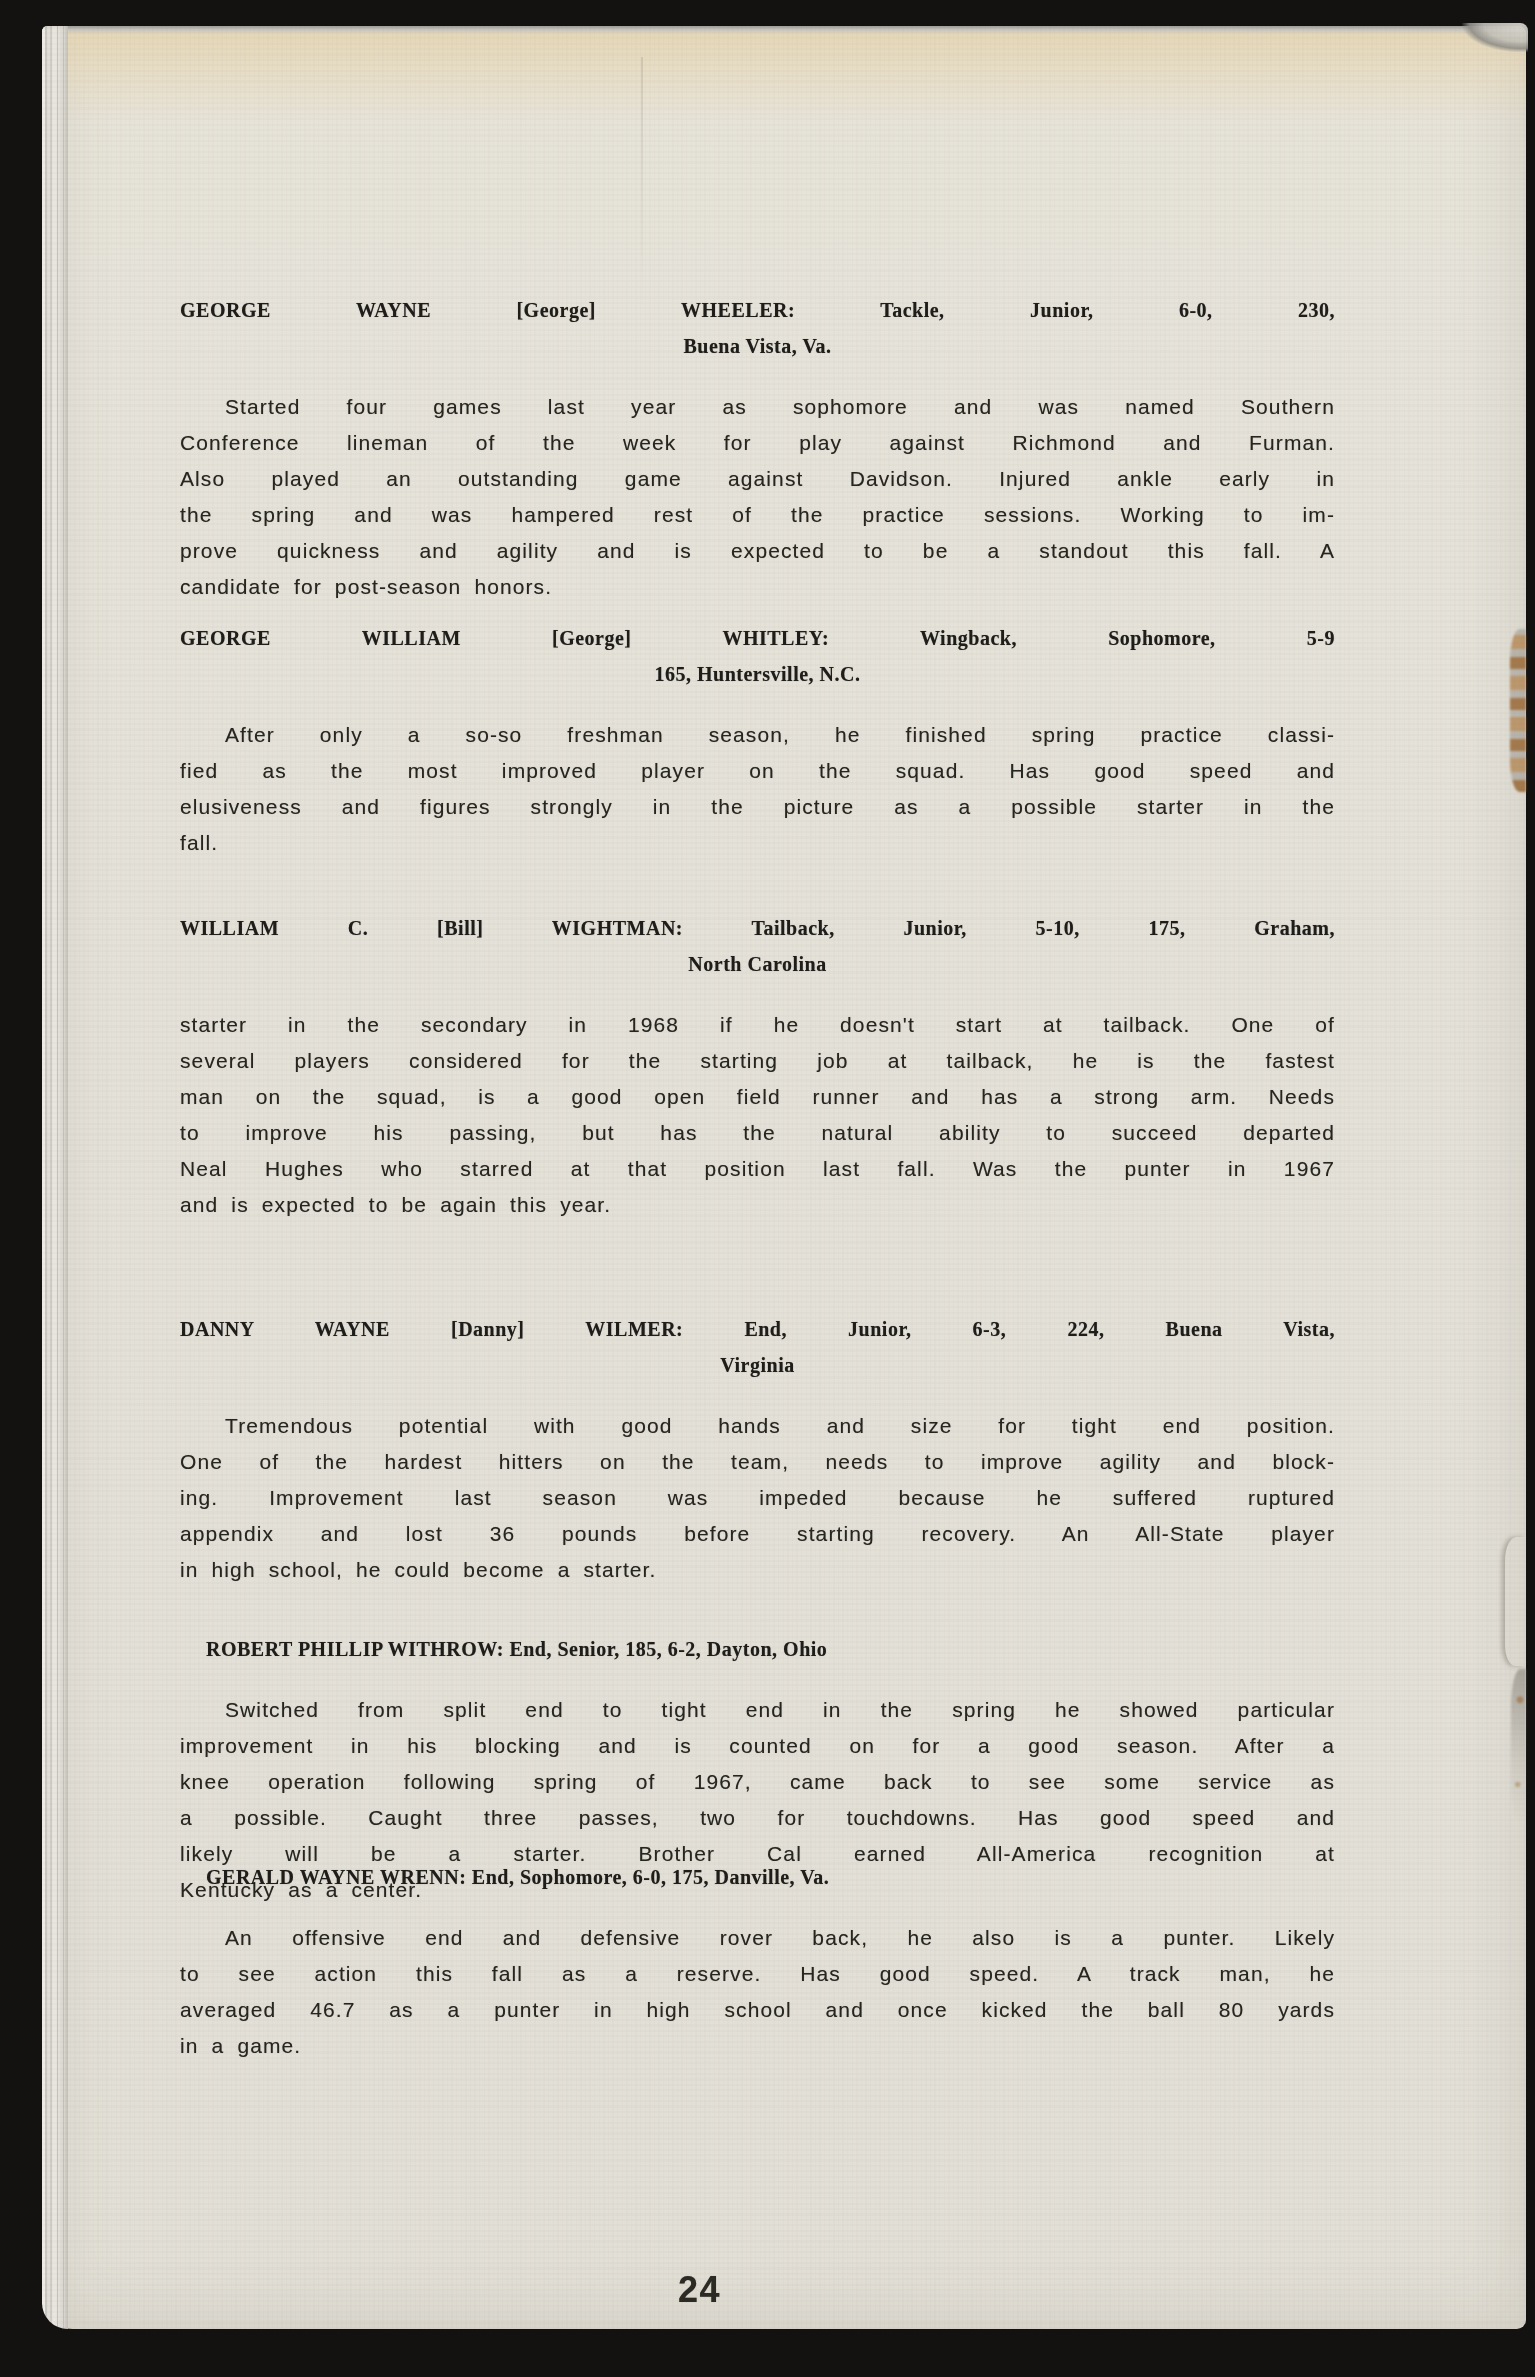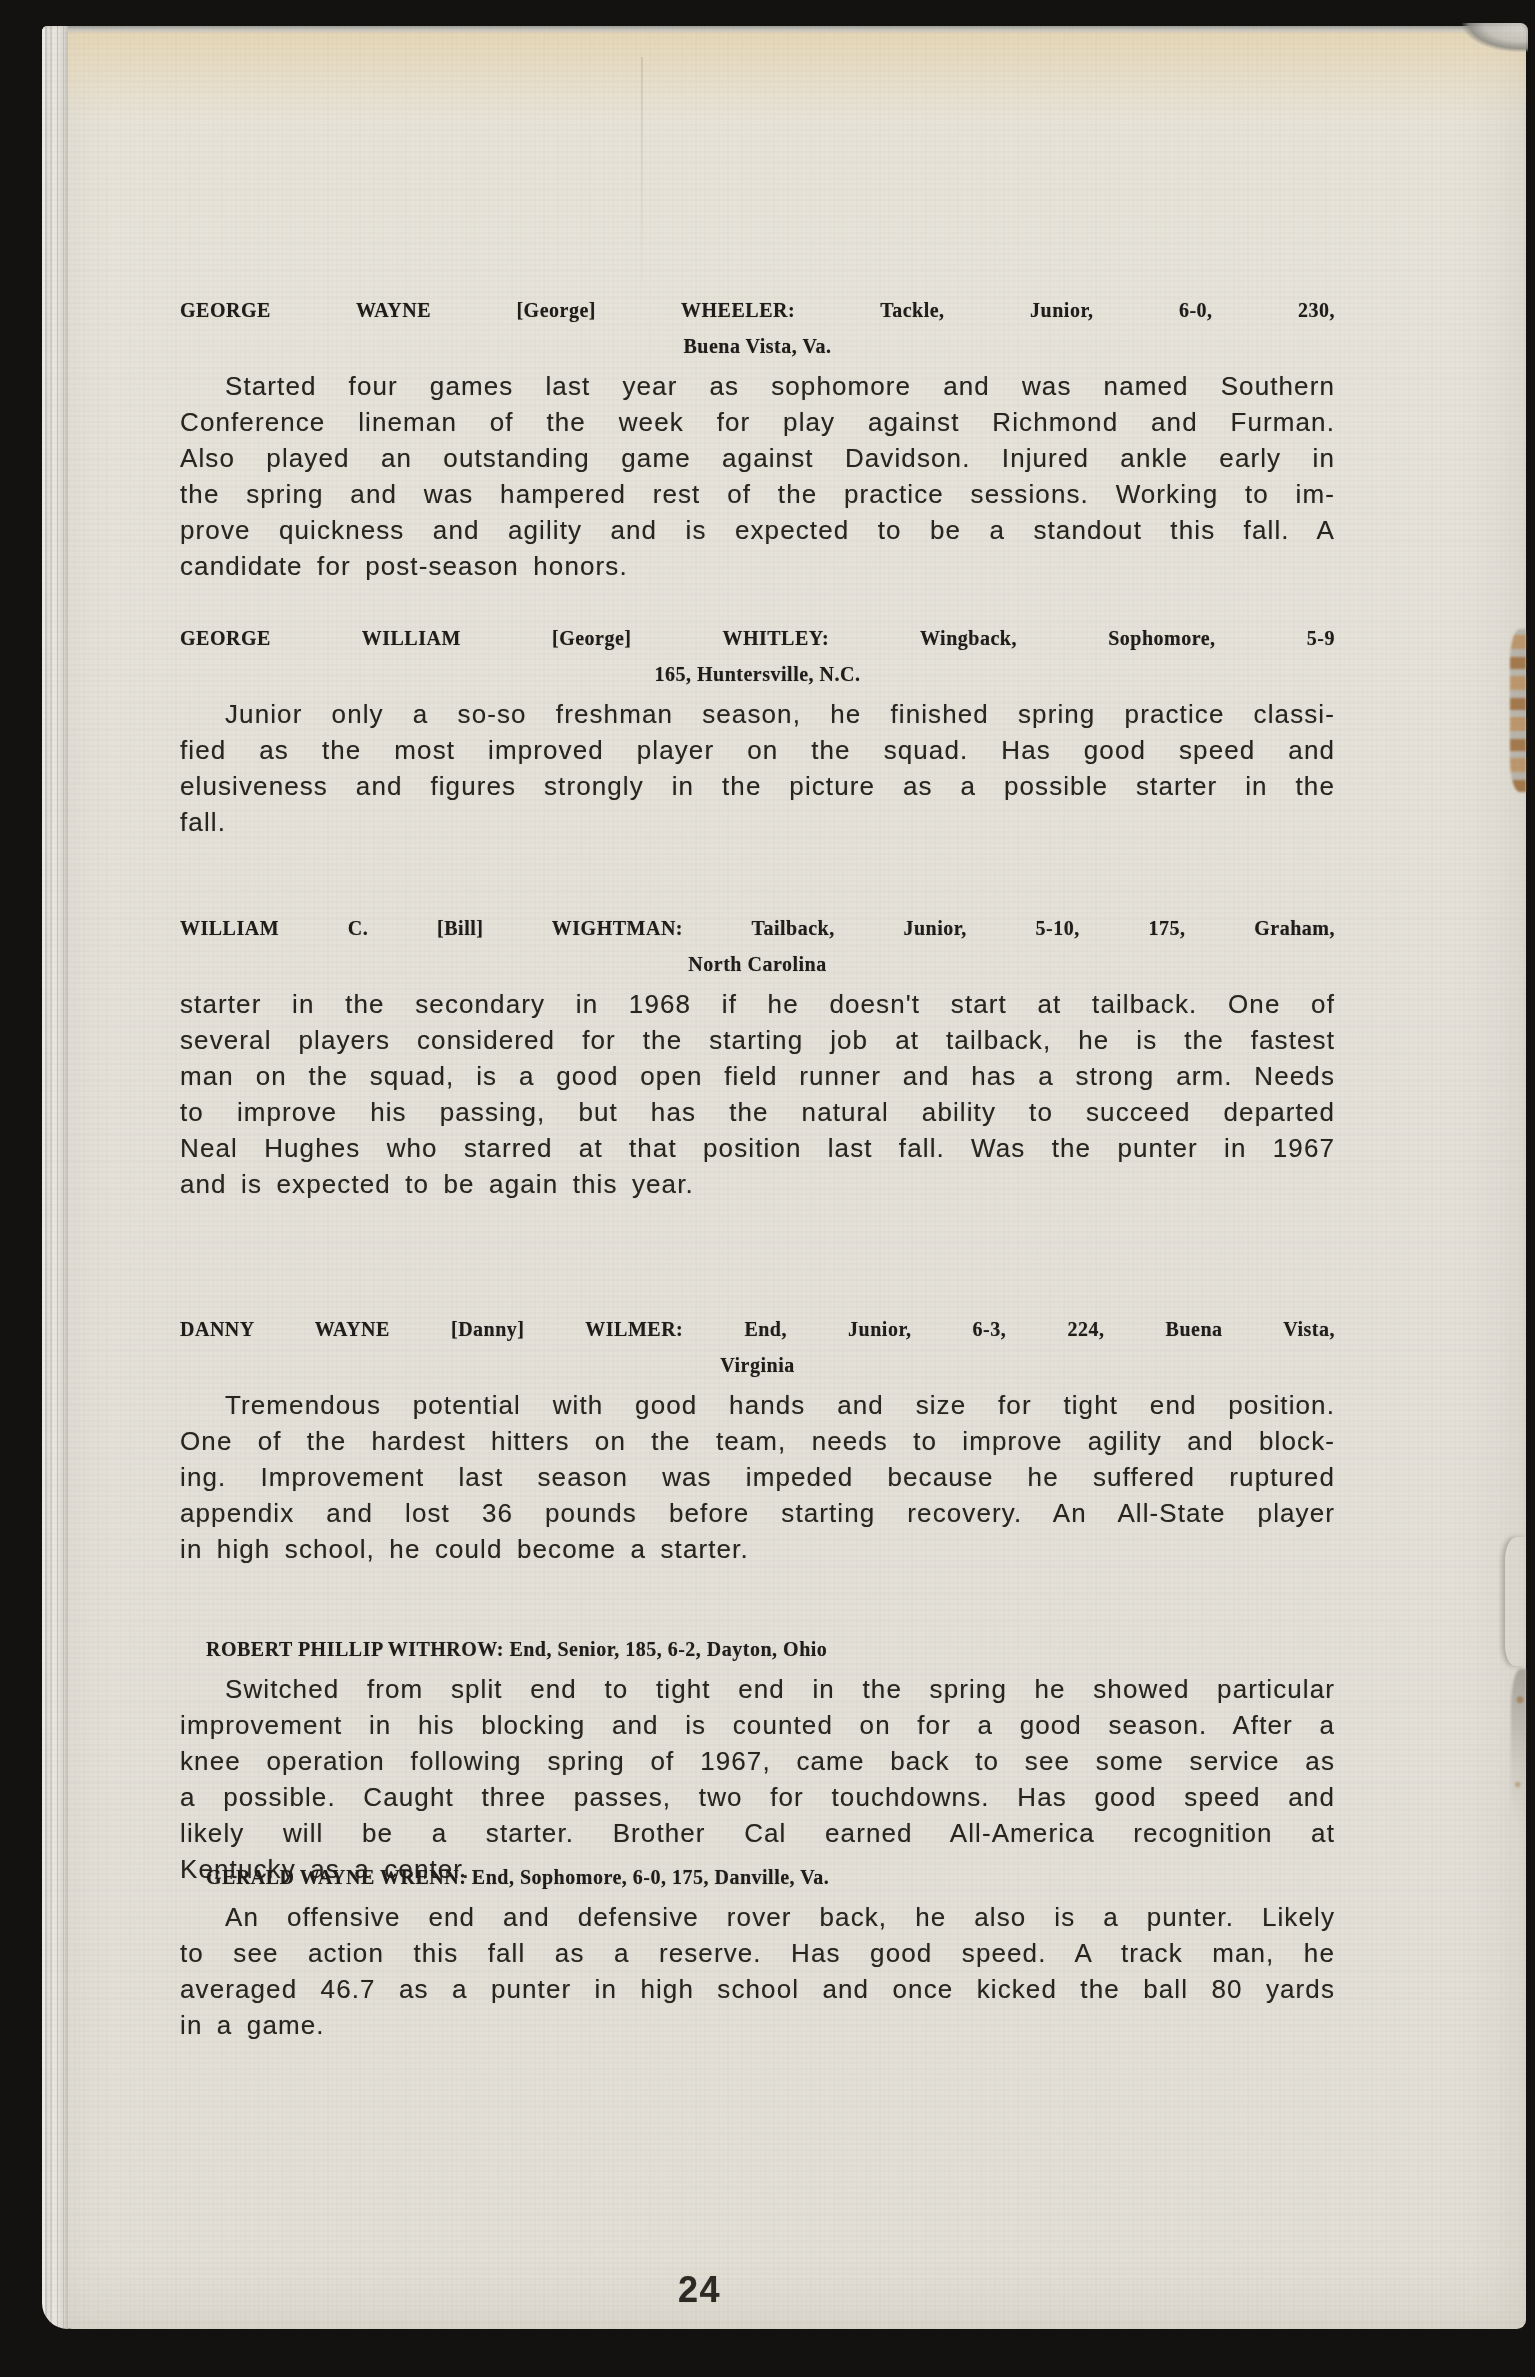--- a/index.html
+++ b/index.html
@@ -113,22 +113,22 @@
     font-weight:bold;
     font-size:20px;line-height:36px;
     letter-spacing:0.5px;
     color:#1e1d1a;
     text-shadow:0 0 0.8px rgba(30,28,24,0.45);
   }
   .hline{min-height:36px;}
   .h-justify{text-align:justify;text-align-last:justify;}
   .h-center{text-align:center;}
   .h-left{text-align:left;margin-left:26px;}
-  .body{margin-top:4px;
-    font-size:26px;line-height:36px;
+  .body{margin-top:25px;
+    font-size:21px;line-height:36px;
     letter-spacing:1.1px;word-spacing:6.1px;
     color:#26251f;
     text-shadow:0 0 0.8px rgba(35,33,28,0.35);
   }
   .bline{min-height:36px;}
   .jline{text-align:justify;text-align-last:justify;}
   .lastline{text-align:left;text-align-last:left;}
   .indent{padding-left:45px;}
   .page-num{
     position:absolute;top:2269px;left:180px;width:1155px;
@@ -172,21 +172,21 @@
         <div class="bline lastline">candidate for post-season honors.</div>
       </div>
     </section>
 
     <section class="sec s2">
       <div class="heading">
         <div class="hline h-justify">GEORGE WILLIAM [George] WHITLEY: Wingback, Sophomore, 5-9</div>
         <div class="hline h-center">165, Huntersville, N.C.</div>
       </div>
       <div class="body">
-        <div class="bline jline indent">Junior only a so-so freshman season, he finished spring practice classi-</div>
+        <div class="bline jline indent">After only a so-so freshman season, he finished spring practice classi-</div>
         <div class="bline jline">fied as the most improved player on the squad. Has good speed and</div>
         <div class="bline jline">elusiveness and figures strongly in the picture as a possible starter in the</div>
         <div class="bline lastline">fall.</div>
       </div>
     </section>
 
     <section class="sec s3">
       <div class="heading">
         <div class="hline h-justify">WILLIAM C. [Bill] WIGHTMAN: Tailback, Junior, 5-10, 175, Graham,</div>
         <div class="hline h-center">North Carolina</div>

